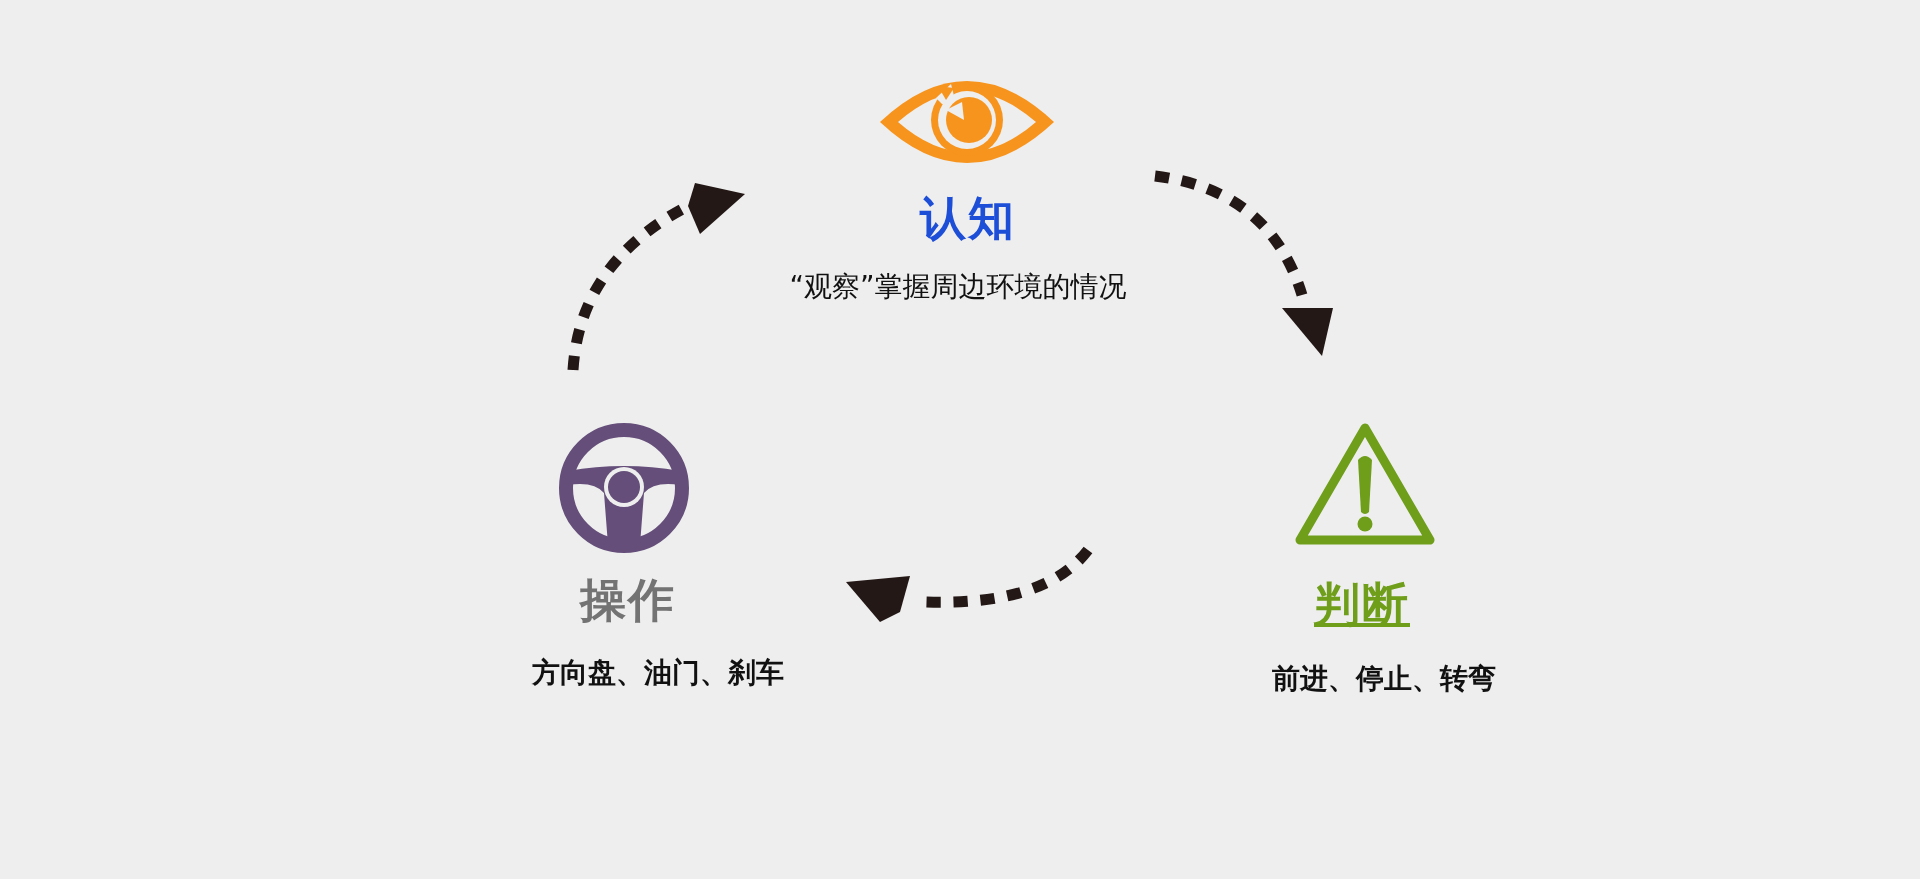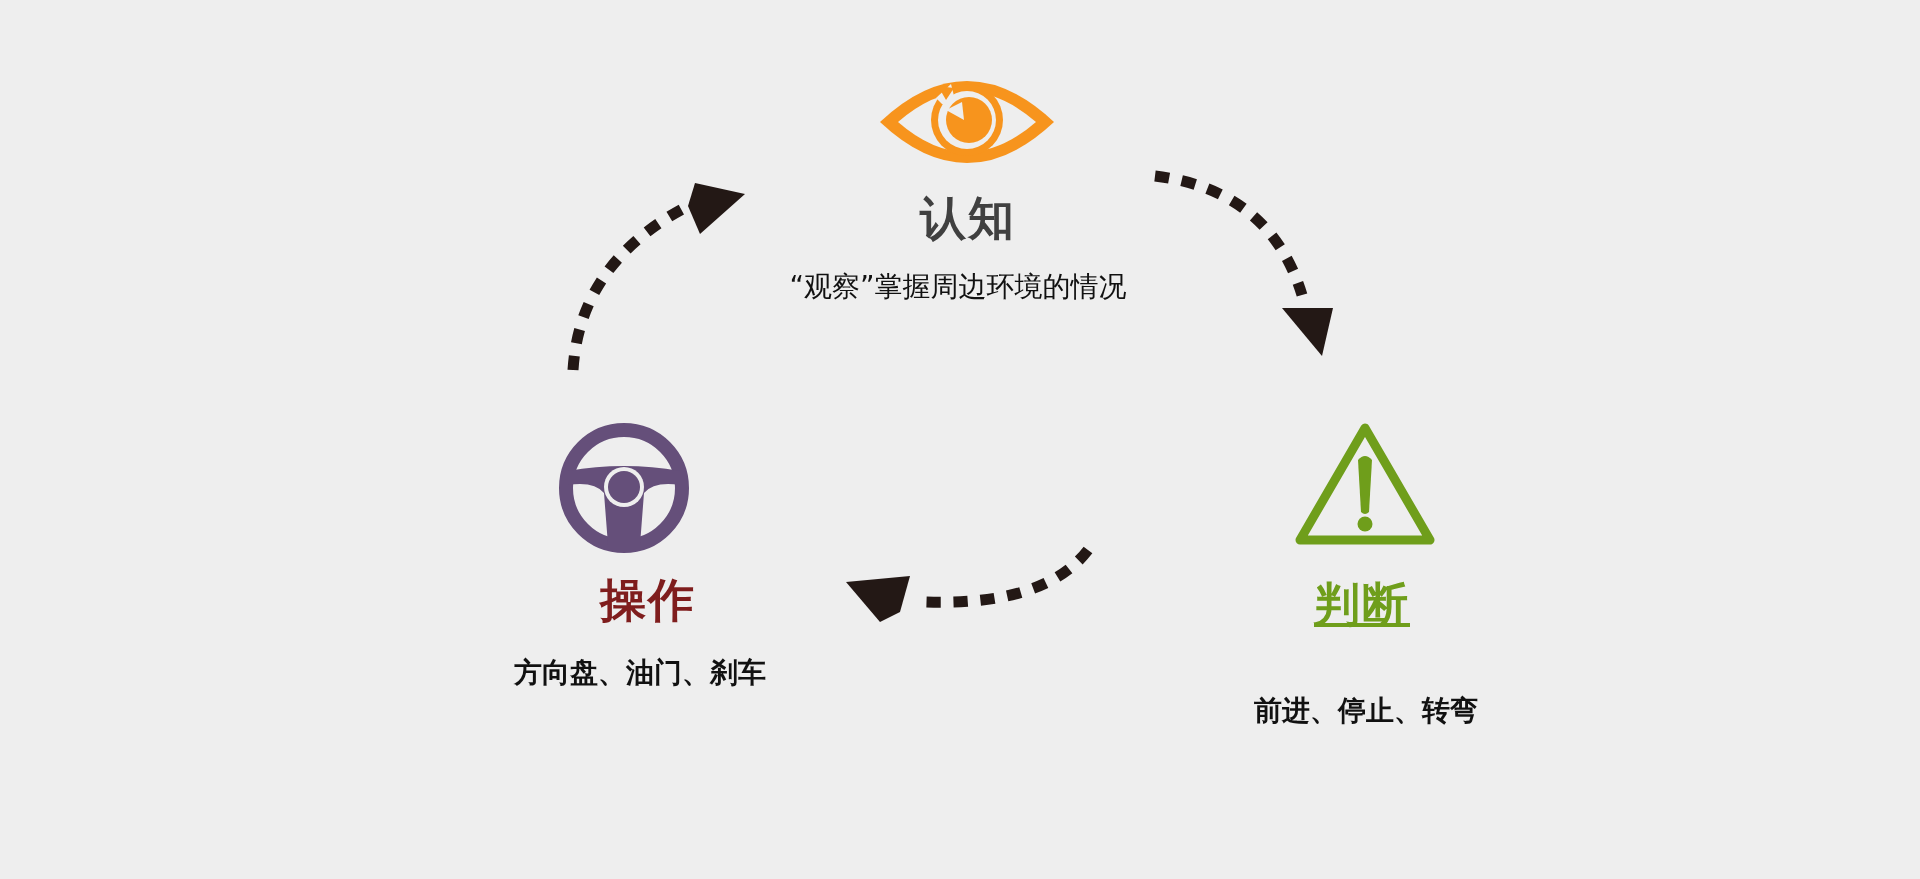--- a/index.html
+++ b/index.html
@@ -20,21 +20,21 @@
       white-space: nowrap;
       transform: translateX(-50%);
     }
     .node-desc {
       position: absolute;
       font-size: 28px;
       color: #111111;
       white-space: nowrap;
       transform: translateX(-50%);
     }
-    .desc-bold { font-weight: bold; }
+    .desc-bold { font-weight: bold; margin-left: 18px; }
     svg { display: block; }
   </style>
 </head>
 <body>
 
 <div>
 
   <div>
     <svg class="abs" style="left:876px; top:70px;" width="182" height="104" viewBox="0 0 182 104">
 
@@ -42,44 +42,44 @@
       <path d="M22 52 Q91 -8 160 52 Q91 112 22 52 Z" fill="#eeeeee"></path>
 
       <circle cx="91" cy="50" r="36" fill="#f7941d"></circle>
       <circle cx="91" cy="50" r="29" fill="#eeeeee"></circle>
       <polygon points="60,28 75,14 80,34 66,34" fill="#eeeeee"></polygon>
       <polygon points="62,16 78,18 70,30" fill="#f7941d"></polygon>
 
       <circle cx="93" cy="50" r="23" fill="#f7941d"></circle>
       <polygon points="70,40 86,32 88,50" fill="#eeeeee"></polygon>
     </svg>
-    <div class="node-title" style="left:968px; top:188px; color:#404040;">认知</div>
+    <div class="node-title" style="left:968px; top:188px; color:#1d4ed8;">认知</div>
     <div class="node-desc" style="left:958px; top:268px;">“观察”掌握周边环境的情况</div>
   </div>
 
   <div>
     <svg class="abs" style="left:1294px; top:420px;" width="142" height="126" viewBox="0 0 142 126">
       <path d="M71 8 L136 120 L6 120 Z" fill="none" stroke="#6f9e1b" stroke-width="9" stroke-linejoin="round"></path>
       <path d="M64 40 Q71 32 78 40 L75 92 Q71 96 67 92 Z" fill="#6f9e1b"></path>
       <circle cx="71" cy="104" r="7.5" fill="#6f9e1b"></circle>
     </svg>
     <div class="node-title" style="left:1362px; top:574px; color:#6f9e1b;text-decoration:underline;">判断</div>
-    <div class="node-desc desc-bold" style="left:1366px; top:692px;">前进、停止、转弯</div>
+    <div class="node-desc desc-bold" style="left:1366px; top:660px;">前进、停止、转弯</div>
   </div>
 
   <div>
     <svg class="abs" style="left:558px; top:421px;" width="132" height="134" viewBox="0 0 132 134">
       <circle cx="66" cy="67" r="58" fill="none" stroke="#654f7a" stroke-width="14"></circle>
 
       <path d="M10 50 Q66 40 122 50 L122 64 Q96 60 86 72 L82 124 L50 124 L46 72 Q36 60 10 64 Z" fill="#654f7a"></path>
 
       <circle cx="66" cy="66" r="20" fill="#eeeeee"></circle>
       <circle cx="66" cy="66" r="16" fill="#654f7a"></circle>
     </svg>
-    <div class="node-title" style="left:648px; top:570px; color:#7f1d1d;">操作</div>
+    <div class="node-title" style="left:628px; top:570px; color:#737373;">操作</div>
     <div class="node-desc desc-bold" style="left:640px; top:654px;">方向盘、油门、刹车</div>
   </div>
 
   <svg class="abs" style="left:560px; top:170px;" width="200" height="210" viewBox="0 0 200 210">
     <path d="M13 200 Q20 90 132 34" fill="none" stroke="#231815" stroke-width="11" stroke-dasharray="14 13"></path>
     <polygon points="135,13 185,24 140,64 128,36" fill="#231815"></polygon>
   </svg>
 
   <svg class="abs" style="left:1140px; top:160px;" width="200" height="210" viewBox="0 0 200 210">
     <path d="M15 16 Q130 30 162 135" fill="none" stroke="#231815" stroke-width="11" stroke-dasharray="14 13"></path>

